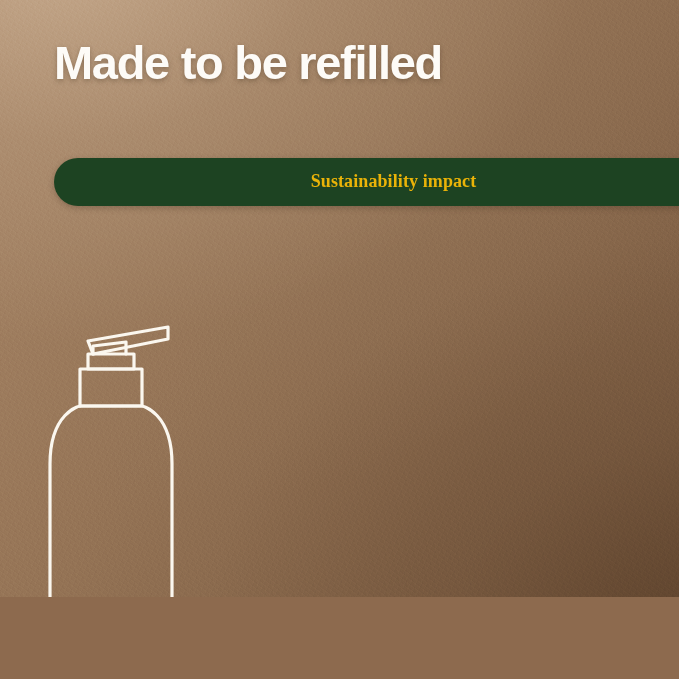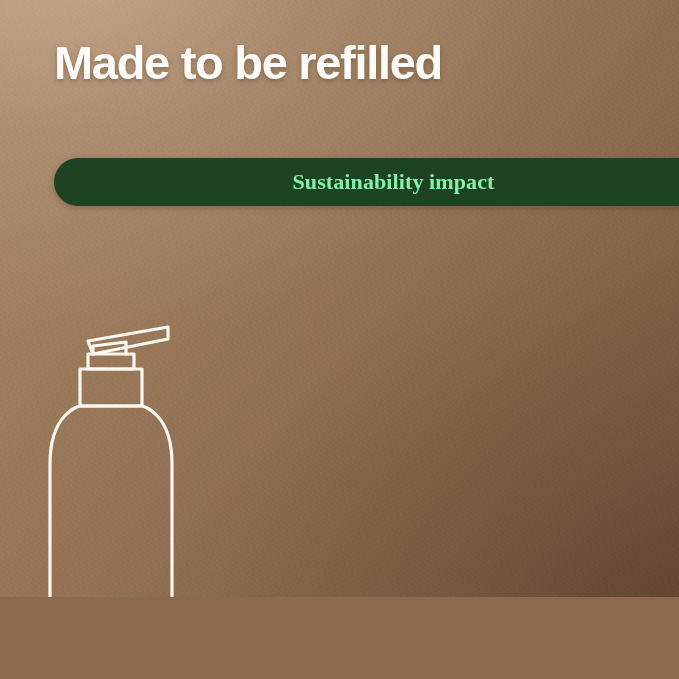--- a/index.html
+++ b/index.html
@@ -38,21 +38,21 @@
   .badge{
     position:absolute;left:54px;top:108px;
     height:48px;border-radius:26px;
     background:#1d4322;
     display:flex;align-items:center;justify-content:center;
     padding:0 30px;
     box-shadow:0 2px 6px rgba(50,34,20,0.28);
   }
   .badge-text{
     font-family:"Liberation Serif", serif;
-    font-size:22px;font-weight:bold;color:#86efac;letter-spacing:.1px;
+    font-size:18px;font-weight:bold;color:#eab308;letter-spacing:.1px;
     white-space:nowrap;
   }
 
   
   .bottle-art{position:absolute;left:38px;top:218px;width:180px;height:390px;}
   .bottle-art svg{display:block;overflow:visible;}
 </style>
 </head>
 <body>
 

